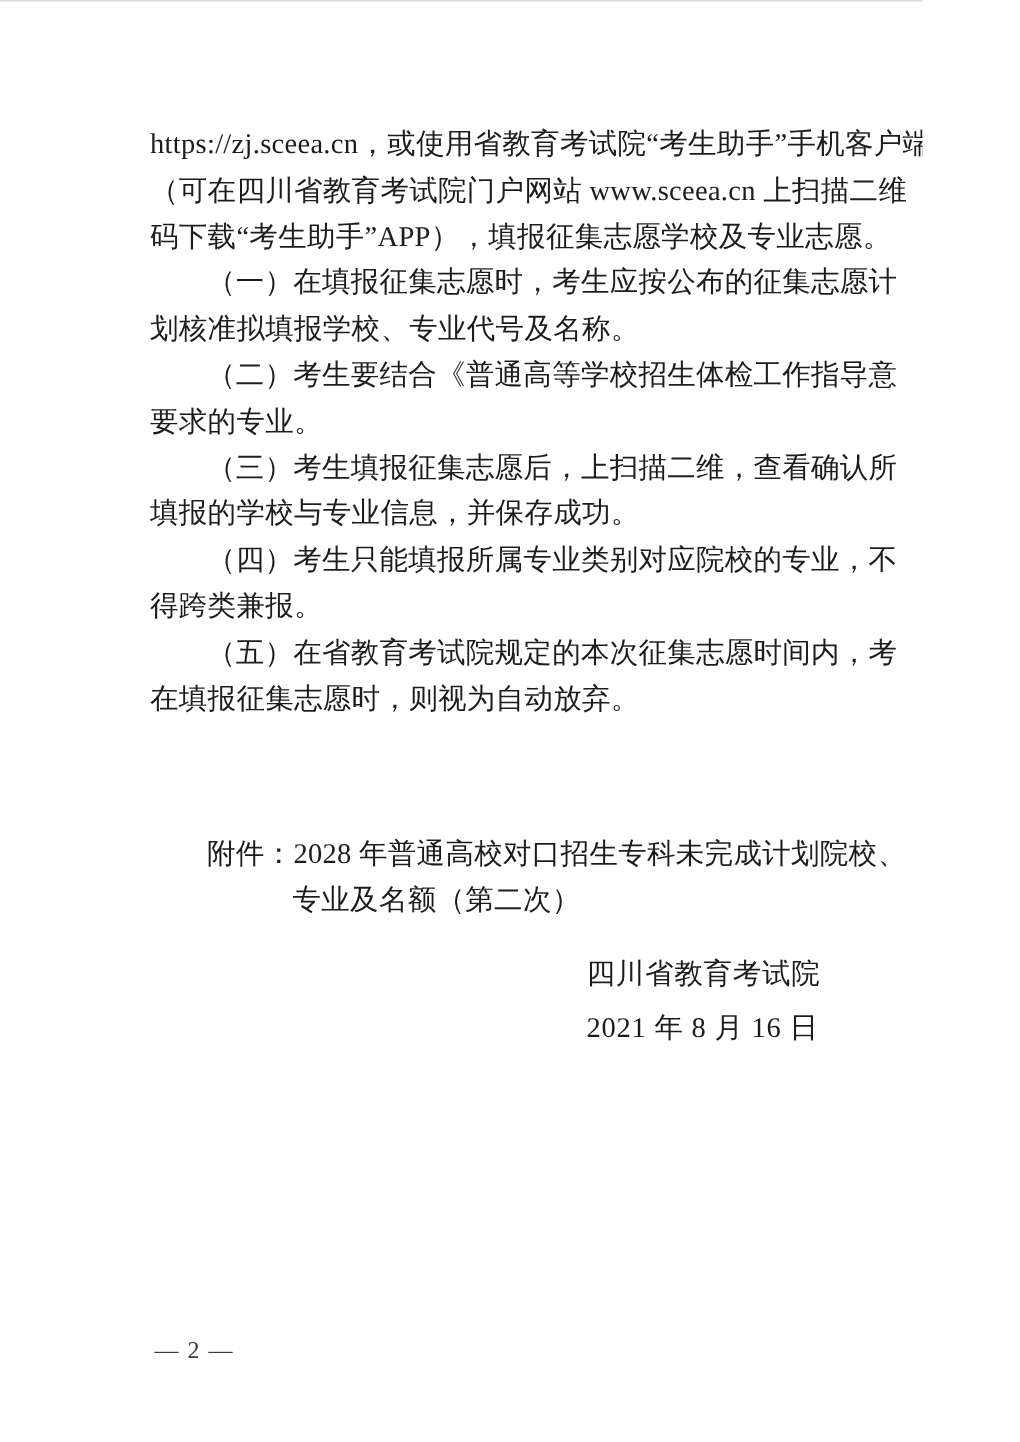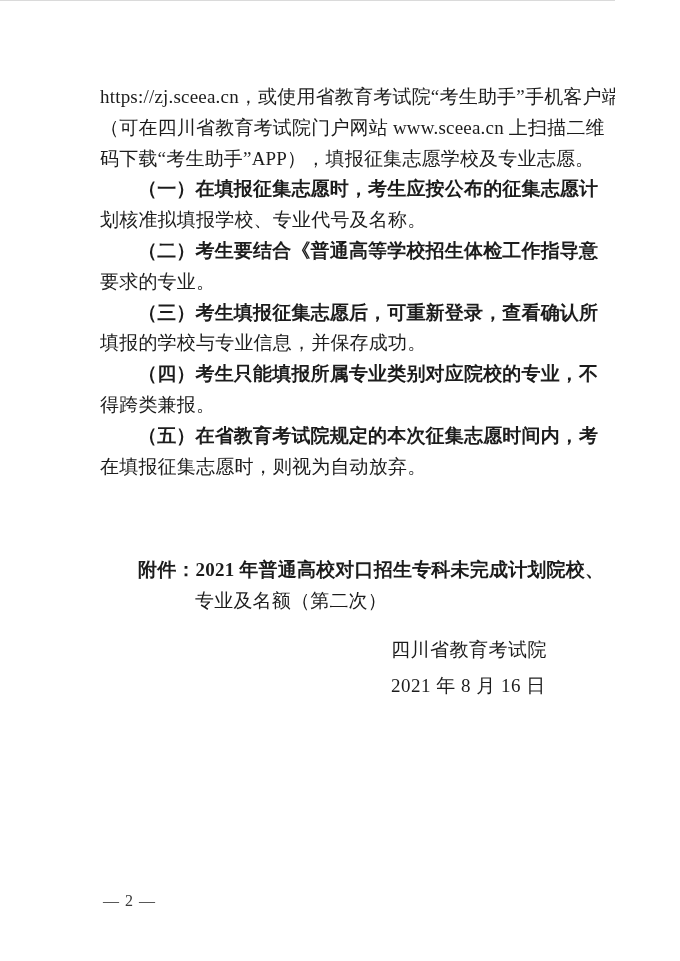--- a/index.html
+++ b/index.html
@@ -28,21 +28,21 @@
     top: 82px;
     width: 498px;
     font-size: 19px;
   }
   .ln {
     height: 30.8px;
     line-height: 30.8px;
     white-space: nowrap;
     letter-spacing: 0.2px;
   }
-  .ind2 { padding-left: 38px; font-weight: bold; }
+  .ind2 { padding-left: 38px; }
   .ind-att { padding-left: 95px; }
   .j {
     white-space: normal;
     text-align: justify;
     text-align-last: justify;
     letter-spacing: 0;
   }
   .heading {
     font-family: "Liberation Sans", "DejaVu Sans", sans-serif;
     font-weight: 700;
@@ -87,30 +87,30 @@
   <div class="top-edge"></div>
 
   <div class="body-block">
     <div class="ln">https://zj.sceea.cn，或使用省教育考试院“考生助手”手机客户端</div>
     <div class="ln">（可在四川省教育考试院门户网站 www.sceea.cn 上扫描二维</div>
     <div class="ln">码下载“考生助手”APP），填报征集志愿学校及专业志愿。</div>
     <div class="ln ind2 j">（一）在填报征集志愿时，考生应按公布的征集志愿计</div>
     <div class="ln">划核准拟填报学校、专业代号及名称。</div>
     <div class="ln ind2 j">（二）考生要结合《普通高等学校招生体检工作指导意</div>
     <div class="ln">要求的专业。</div>
-    <div class="ln ind2 j">（三）考生填报征集志愿后，可重新登录，查看确认所</div>
+    <div class="ln ind2 j">（三）考生填报征集志愿后，上扫描二维，查看确认所</div>
     <div class="ln">填报的学校与专业信息，并保存成功。</div>
     <div class="ln ind2 j">（四）考生只能填报所属专业类别对应院校的专业，不</div>
     <div class="ln">得跨类兼报。</div>
     <div class="ln ind2 j">（五）在省教育考试院规定的本次征集志愿时间内，考</div>
     <div class="ln">在填报征集志愿时，则视为自动放弃。</div>
   </div>
 
   <div class="attachment-block">
-    <div class="ln ind2">附件：2021 年普通高校对口招生专科未完成计划院校、</div>
+    <div class="ln ind2">附件：2028 年普通高校对口招生专科未完成计划院校、</div>
     <div class="ln ind-att">专业及名额（第二次）</div>
   </div>
 
   <div class="signature-block">
     <div class="sig-line">四川省教育考试院</div>
     <div class="sig-line">2021 年 8 月 16 日</div>
   </div>
 
   <div class="page-number">— 2 —</div>
 

